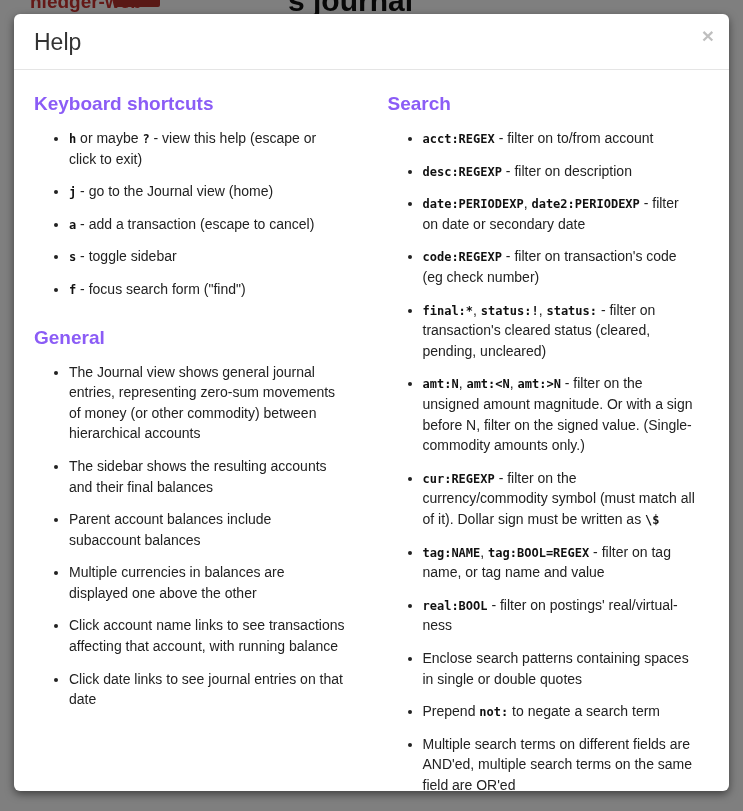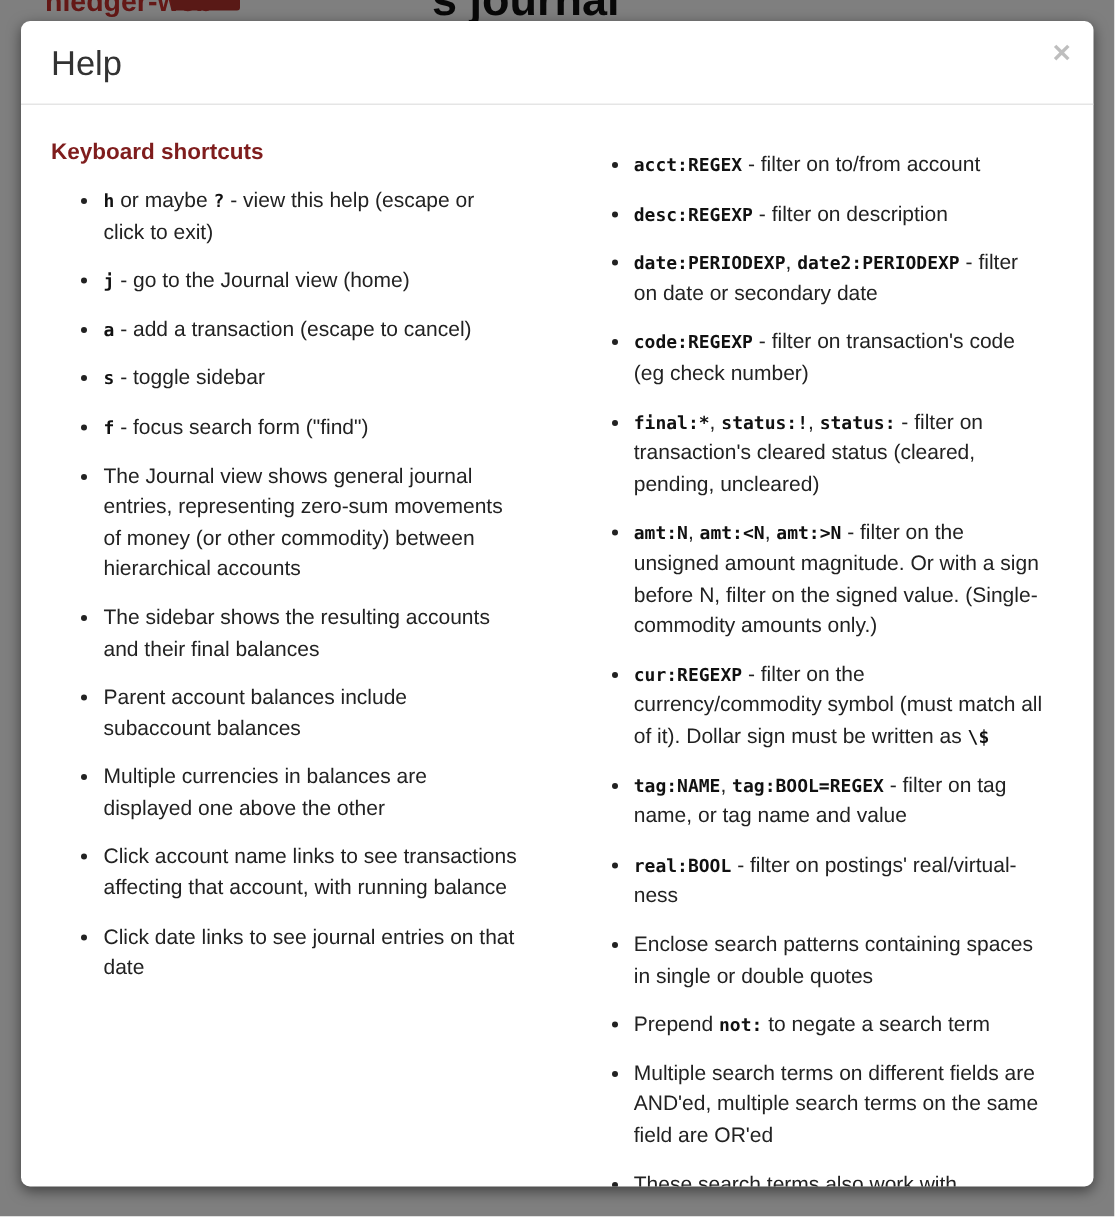--- a/index.html
+++ b/index.html
@@ -45,21 +45,21 @@
     background:none; border:none; cursor:pointer;
     font-size:21px; font-weight:bold; color:#000; opacity:.25;
     line-height:1; font-family:"Liberation Sans", sans-serif;
   }
   .modal-body { display:flex; padding:17px 20px 10px; }
   .col { width:50%; }
   .col-left { padding-right:14px; }
   .col-right { padding-left:16px; }
 
   .section-heading {
-    font-size:15px; font-weight:bold; color:#7f1d1d;
+    font-size:19px; font-weight:bold; color:#8b5cf6;
     margin:6px 0 13px;
   }
   .heading-general { margin-top:27px; }
 
   ul { list-style:disc; padding-left:23px; margin:0 0 8px; }
   li {
     font-size:14px; line-height:1.47; color:#222;
     margin:12px;
   }
   code {
@@ -86,30 +86,32 @@
   <div class="modal-body">
     <div class="col col-left">
       <h5 class="section-heading">Keyboard shortcuts</h5>
       <ul>
           <li><code>h</code> or maybe <code>?</code> - view this help (escape or click to exit)</li>
           <li><code>j</code> - go to the Journal view (home)</li>
           <li><code>a</code> - add a transaction (escape to cancel)</li>
           <li><code>s</code> - toggle sidebar</li>
           <li><code>f</code> - focus search form ("find")</li>
         </ul>
+      <h5 class="section-heading heading-general">General</h5>
       <ul>
           <li>The Journal view shows general journal entries, representing zero-sum movements of money (or other commodity) between hierarchical accounts</li>
           <li>The sidebar shows the resulting accounts and their final balances</li>
           <li>Parent account balances include subaccount balances</li>
           <li>Multiple currencies in balances are displayed one above the other</li>
           <li>Click account name links to see transactions affecting that account, with running balance</li>
           <li>Click date links to see journal entries on that date</li>
         </ul>
     </div>
     <div class="col col-right">
+      <h5 class="section-heading">Search</h5>
       <ul>
           <li><code>acct:REGEX</code> - filter on to/from account</li>
           <li><code>desc:REGEXP</code> - filter on description</li>
           <li><code>date:PERIODEXP</code>, <code>date2:PERIODEXP</code> - filter on date or secondary date</li>
           <li><code>code:REGEXP</code> - filter on transaction's code (eg check number)</li>
           <li><code>final:*</code>, <code>status:!</code>, <code>status:</code> - filter on transaction's cleared status (cleared, pending, uncleared)</li>
           <li><code>amt:N</code>, <code>amt:&lt;N</code>, <code>amt:&gt;N</code> - filter on the unsigned amount magnitude. Or with a sign before N, filter on the signed value. (Single-commodity amounts only.)</li>
           <li><code>cur:REGEXP</code> - filter on the currency/commodity symbol (must match all of it). Dollar sign must be written as <code>\$</code></li>
           <li><code>tag:NAME</code>, <code>tag:BOOL=REGEX</code> - filter on tag name, or tag name and value</li>
           <li><code>real:BOOL</code> - filter on postings' real/virtual-ness</li>

